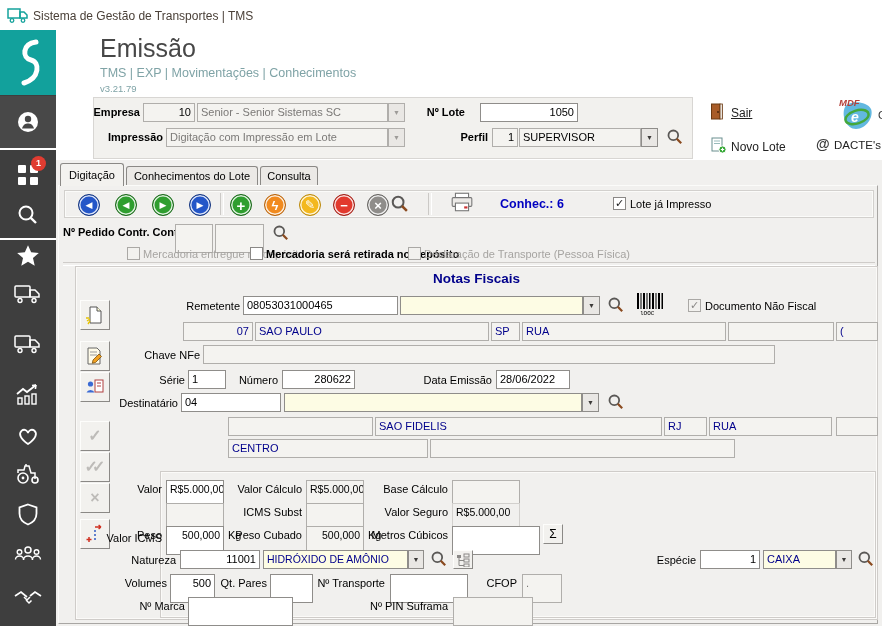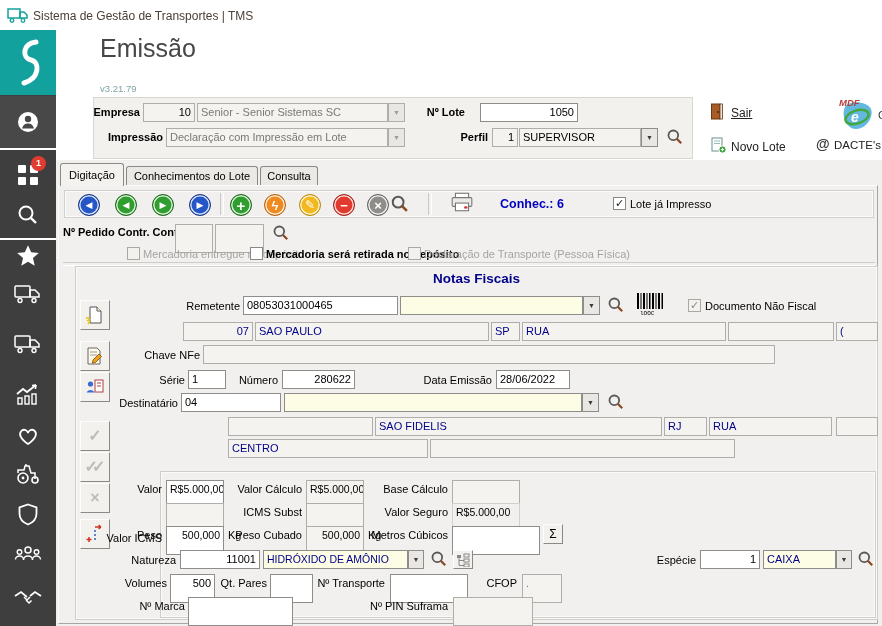--- a/index.html
+++ b/index.html
@@ -151,30 +151,31 @@
       <svg width="30" height="20" viewBox="0 0 30 20">
         <path d="M2 8 L8 4 L14 9" fill="none" stroke="#fff" stroke-width="1.7"></path>
         <path d="M28 8 L22 4 L17 8" fill="none" stroke="#fff" stroke-width="1.7"></path>
         <path d="M11 9 l3 3 l3 -3 M13 12 l3 3 l2.5 -2.5" fill="none" stroke="#fff" stroke-width="1.5"></path>
       </svg>
     </div>
   </div>
 
   <div class="abs" style="left:56px;top:30px;width:826px;height:130px;background:#fff;">
     <div class="abs" style="left:44px;top:4px;font-size:25px;color:#474747;">Emissão</div>
+    <div class="abs" style="left:44px;top:36px;font-size:12.5px;color:#7fa3a6;">TMS | EXP | Movimentações | Conhecimentos</div>
     <div class="abs" style="left:44px;top:53px;font-size:9.5px;color:#7fa3a6;">v3.21.79</div>
   </div>
 
   <div class="abs" style="left:93px;top:97px;width:600px;height:62px;background:#f2f1ee;border:1px solid #d8d6d3;box-sizing:border-box;"></div>
   <span class="lbl b" style="left:85px;top:106px;width:55px;">Empresa</span>
   <div class="fld gray r" style="left:143px;top:103px;width:52px;">10</div>
   <div class="fld gray dim" style="left:197px;top:103px;width:191px;">Senior - Senior Sistemas SC</div>
   <div class="dd dis" style="left:388px;top:103px;">▼</div>
   <span class="lbl b" style="left:85px;top:131px;width:78px;">Impressão</span>
-  <div class="fld gray dim" style="left:166px;top:128px;width:222px;">Declaração com Impressão em Lote</div>
+  <div class="fld gray dim" style="left:166px;top:128px;width:222px;">Digitação com Impressão em Lote</div>
   <div class="dd dis" style="left:388px;top:128px;">▼</div>
   <span class="lbl b" style="left:415px;top:106px;width:50px;">Nº Lote</span>
   <div class="fld r" style="left:480px;top:103px;width:98px;">1050</div>
   <span class="lbl b" style="left:438px;top:131px;width:50px;">Perfil</span>
   <div class="fld gray r" style="left:492px;top:128px;width:26px;">1</div>
   <div class="fld gray" style="left:519px;top:128px;width:122px;">SUPERVISOR</div>
   <div class="dd" style="left:641px;top:128px;">▼</div>
   <svg class="magicon" style="left:666px;top:128px;" viewBox="0 0 16 16">
     <circle cx="6.5" cy="6.5" r="4.3" fill="none" stroke="#5a5856" stroke-width="1.6"></circle>
     <line x1="9.6" y1="9.6" x2="13.5" y2="13.5" stroke="#8a4a1f" stroke-width="2"></line>

